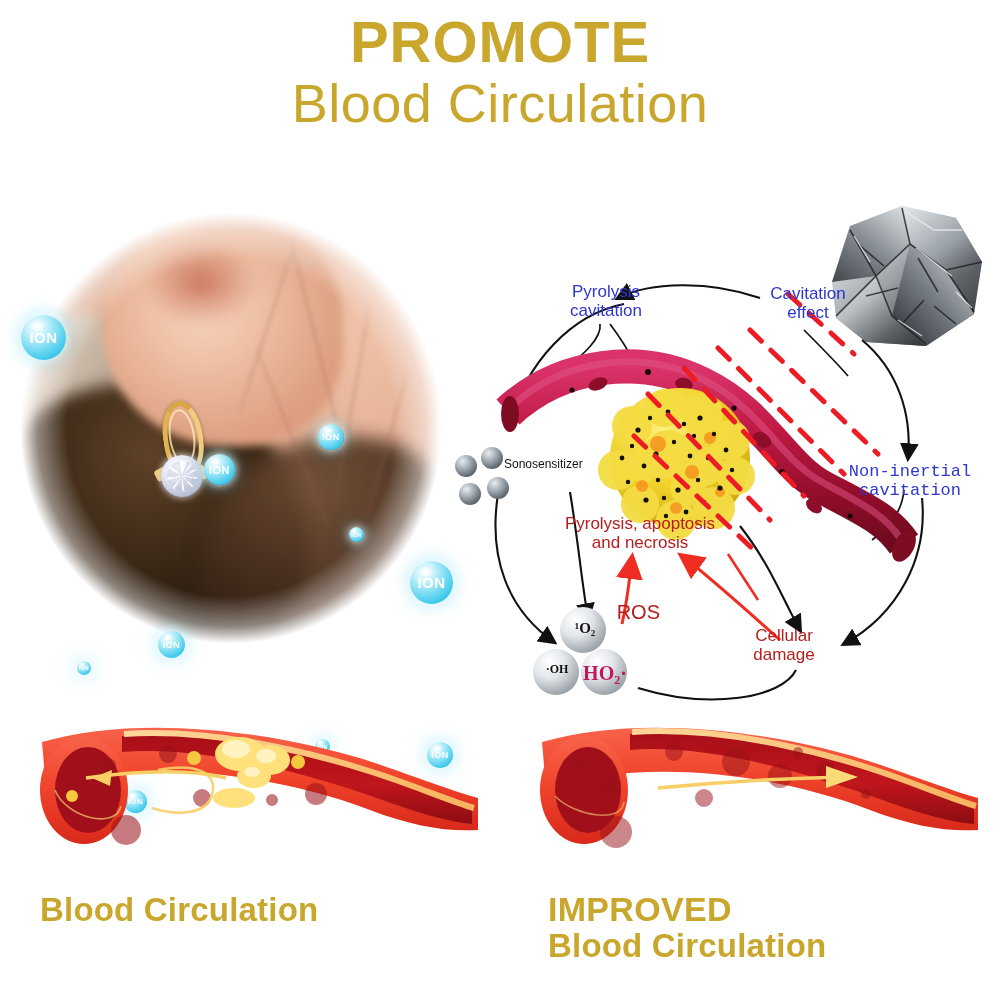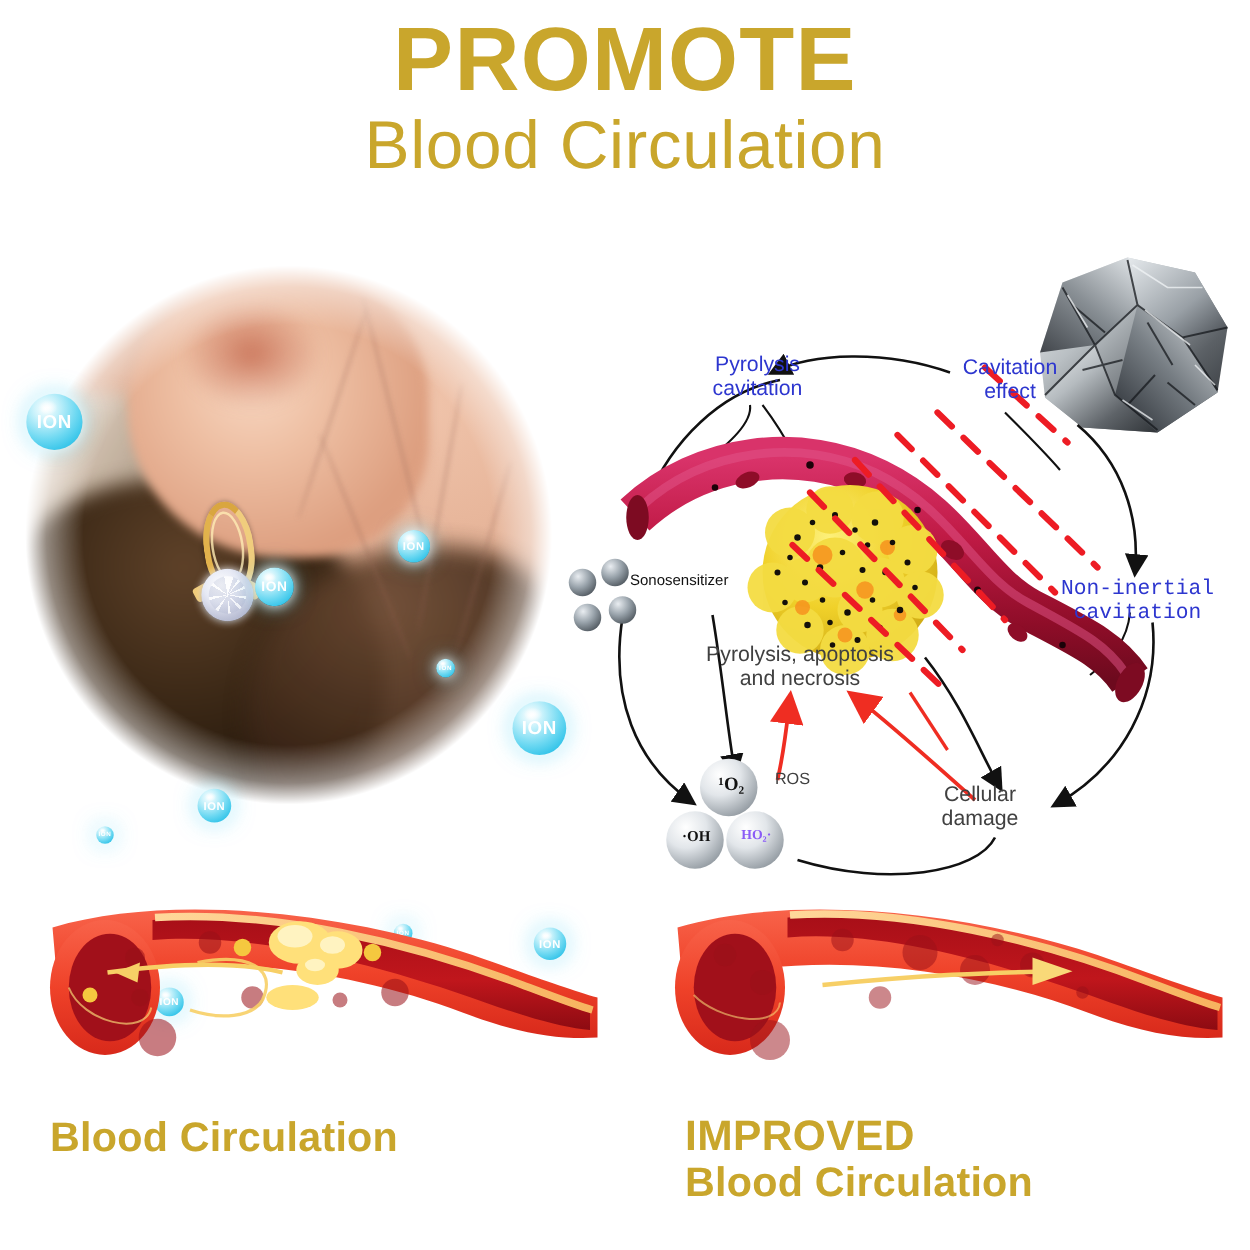--- a/index.html
+++ b/index.html
@@ -6,21 +6,21 @@
   html,body{ background:#ffffff; }
   body{
     width:1000px; height:1000px; position:relative; overflow:hidden;
     font-family:"Liberation Sans", sans-serif;
     background:#ffffff;
   }
 
   
   #header{ position:absolute; left:0; top:14px; width:1000px; text-align:center; }
   #title-main{
-    font-size:72px; font-weight:bold; letter-spacing:1px;
+    font-size:58px; font-weight:bold; letter-spacing:1px;
     color:#c9a62c; line-height:0.95;
   }
   #title-sub{
     font-size:54px; font-weight:normal; color:#c9a62c;
     line-height:1.05; margin-top:6px; letter-spacing:0.5px;
   }
 
   
   #photo-panel{ position:absolute; left:16px; top:196px; width:450px; height:480px; }
   #photo-circle{
@@ -129,21 +129,21 @@
     content:""; position:absolute; left:22%; top:12%; width:34%; height:26%;
     background:radial-gradient(ellipse at 50% 50%, rgba(255,255,255,.95), rgba(255,255,255,0) 70%);
     border-radius:50%;
   }
 
   
   #diagram{ position:absolute; left:452px; top:258px; width:530px; height:450px; }
   #diagram svg{ position:absolute; left:0; top:0; }
   .dlabel{ position:absolute; text-align:center; line-height:1.12; }
   .dlabel.blue{ color:#2d36cf; }
-  .dlabel.red{ color:#404040; }
+  .dlabel.red{ color:#b91c1c; }
   .dlabel.black{ color:#111111; }
 
   
   #stone{ position:absolute; left:806px; top:196px; width:186px; height:166px; }
 
   
   #vessel-left{ position:absolute; left:26px; top:706px; width:460px; height:170px; }
   #vessel-right{ position:absolute; left:526px; top:706px; width:460px; height:170px; }
 
   #caption-left{ position:absolute; left:40px; top:892px; }
@@ -410,31 +410,31 @@
     <div>Non-inertial</div>
     <div>cavitation</div>
   </div>
   <div class="dlabel black" style="left:52px; top:200px; width:130px; font-size:12px; text-align:left;">
     <div>Sonosensitizer</div>
   </div>
   <div class="dlabel red" style="left:100px; top:256px; width:176px; font-size:17px;">
     <div>Pyrolysis,  apoptosis</div>
     <div>and necrosis</div>
   </div>
-  <div class="dlabel red" style="left:156px; top:358px; width:52px; font-size:13px; text-align:center;">
+  <div class="dlabel red" style="left:156px; top:343px; width:52px; font-size:20px; text-align:right;">
     <div>ROS</div>
   </div>
   <div class="dlabel red" style="left:282px; top:368px; width:100px; font-size:17px;">
     <div>Cellular</div>
     <div>damage</div>
   </div>
 
   <div style="position:absolute;left:112px;top:362px;width:42px;text-align:center;font-size:15px;font-weight:bold;color:#111;font-family:'Liberation Serif',serif;">¹O₂</div>
   <div style="position:absolute;left:84px;top:404px;width:42px;text-align:center;font-size:12px;font-weight:bold;color:#111;font-family:'Liberation Serif',serif;">·OH</div>
-  <div style="position:absolute;left:130px;top:404px;width:46px;text-align:center;font-size:11px;font-weight:bold;color:#8b5cf6;font-family:'Liberation Serif',serif;">HO₂·</div>
+  <div style="position:absolute;left:130px;top:404px;width:46px;text-align:center;font-size:20px;font-weight:bold;color:#be185d;font-family:'Liberation Serif',serif;">HO₂·</div>
 </div>
 
 <div id="vessel-left">
   <svg width="460" height="170" viewBox="0 0 460 170">
     <defs>
       <linearGradient id="vlOuter" x1="0" y1="0" x2="0" y2="1">
         <stop offset="0" stop-color="#f8634a"></stop>
           <stop offset=".5" stop-color="#ef4229"></stop>
         <stop offset="1" stop-color="#d8291b"></stop>
       </linearGradient>

